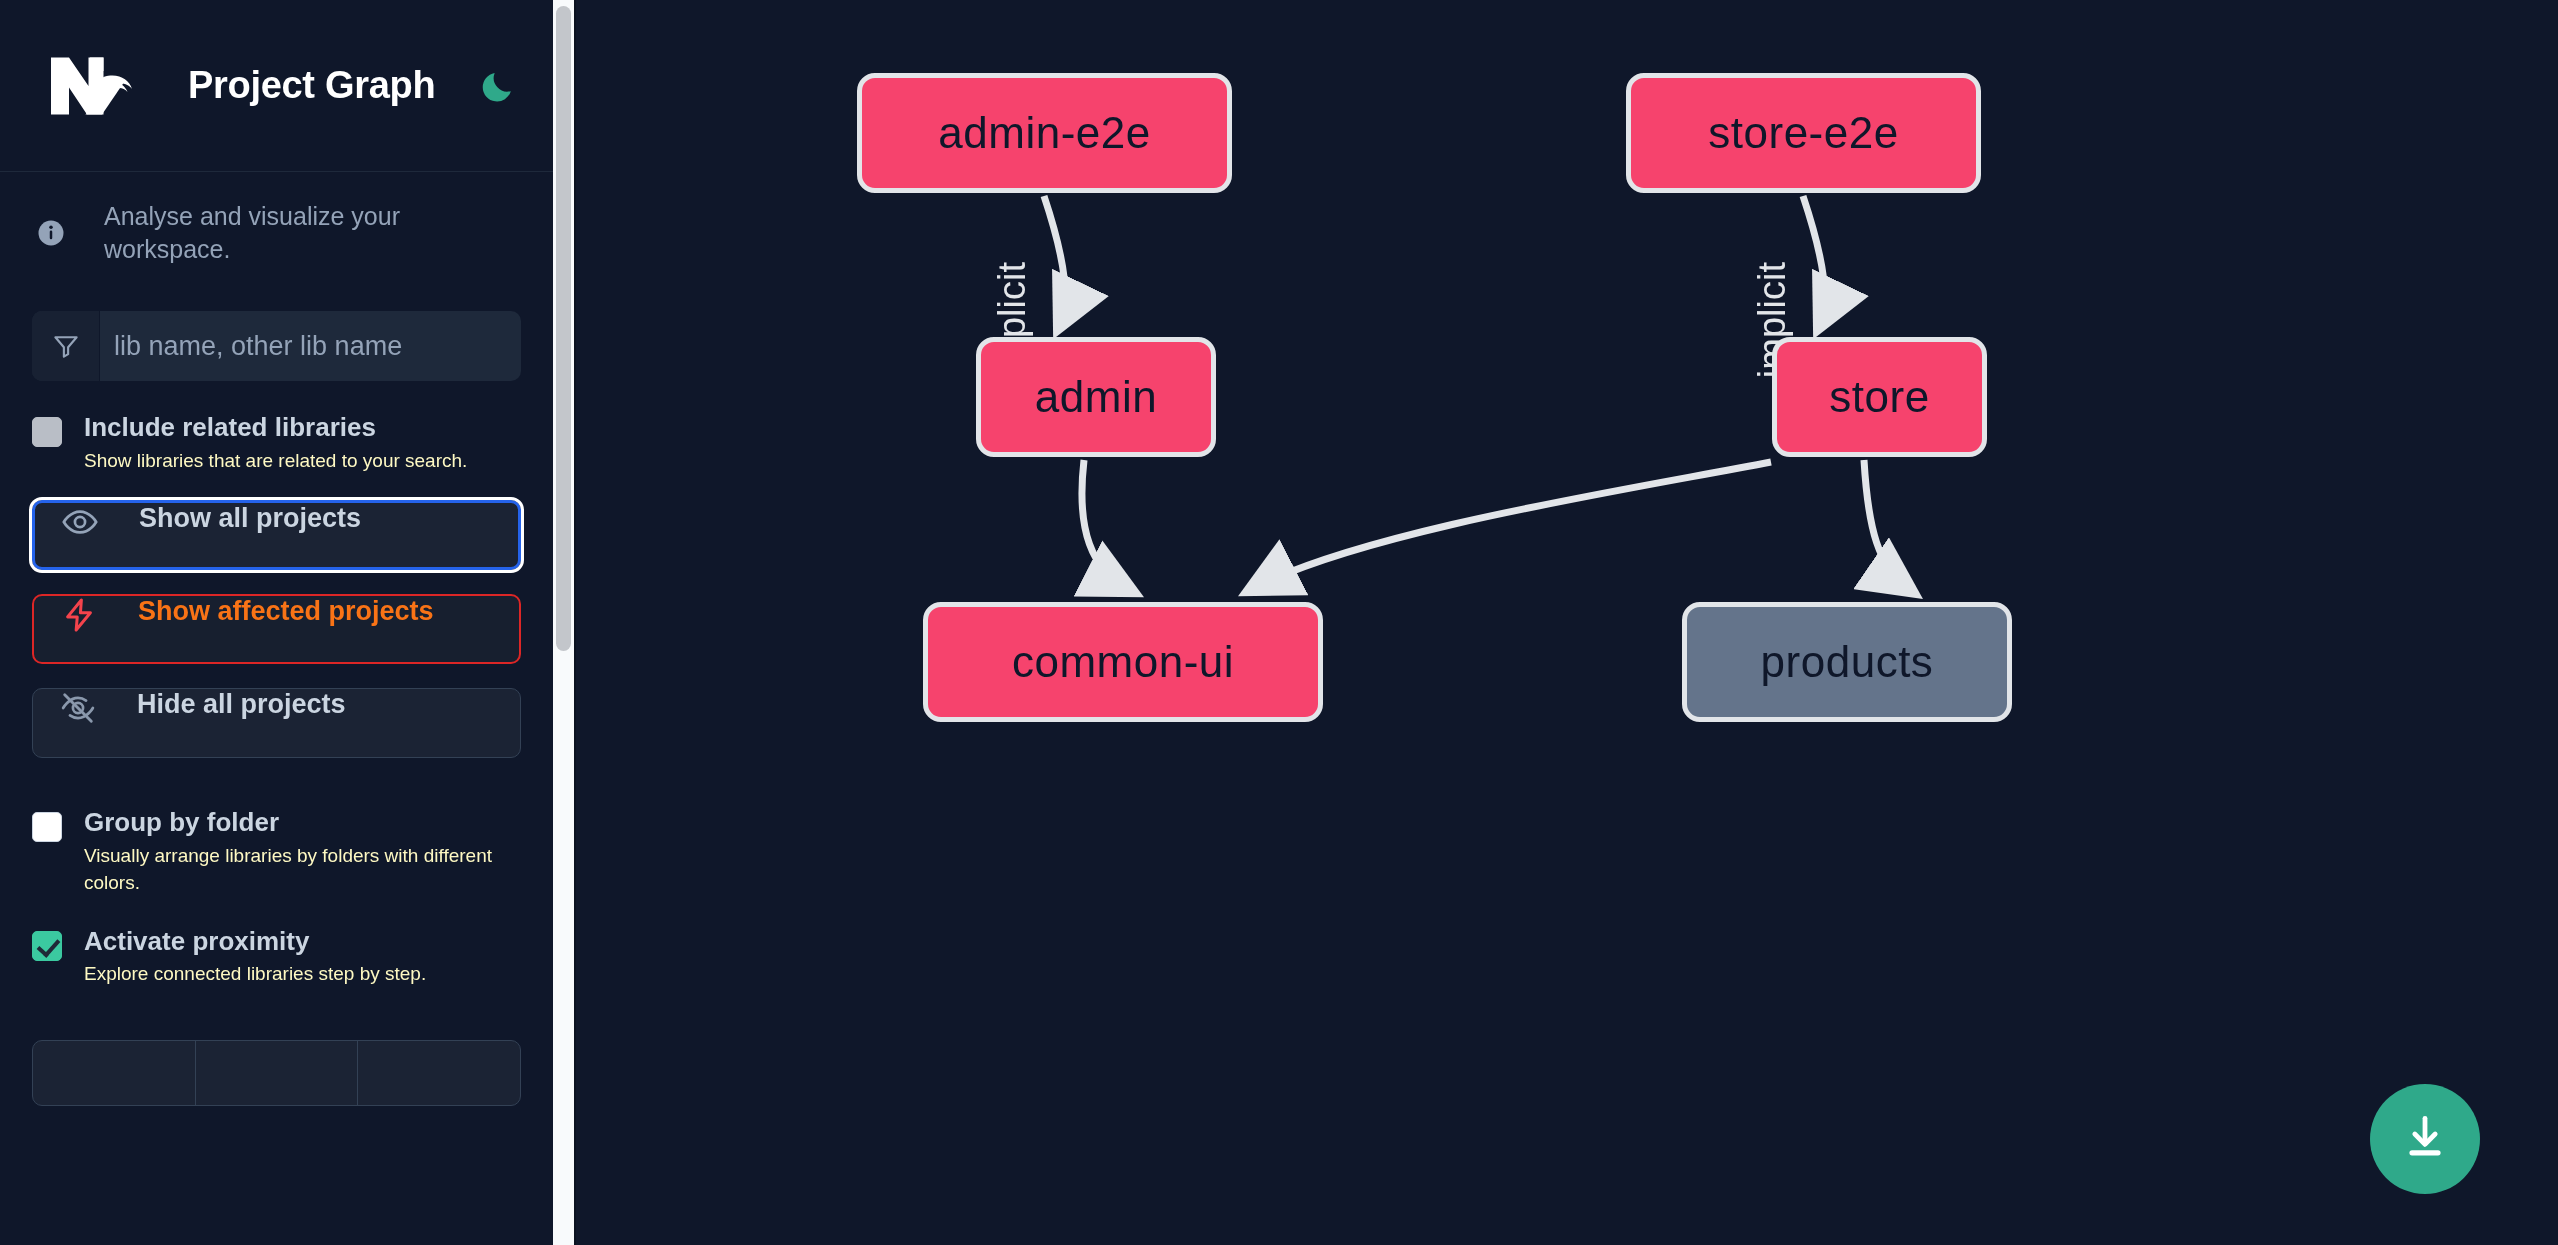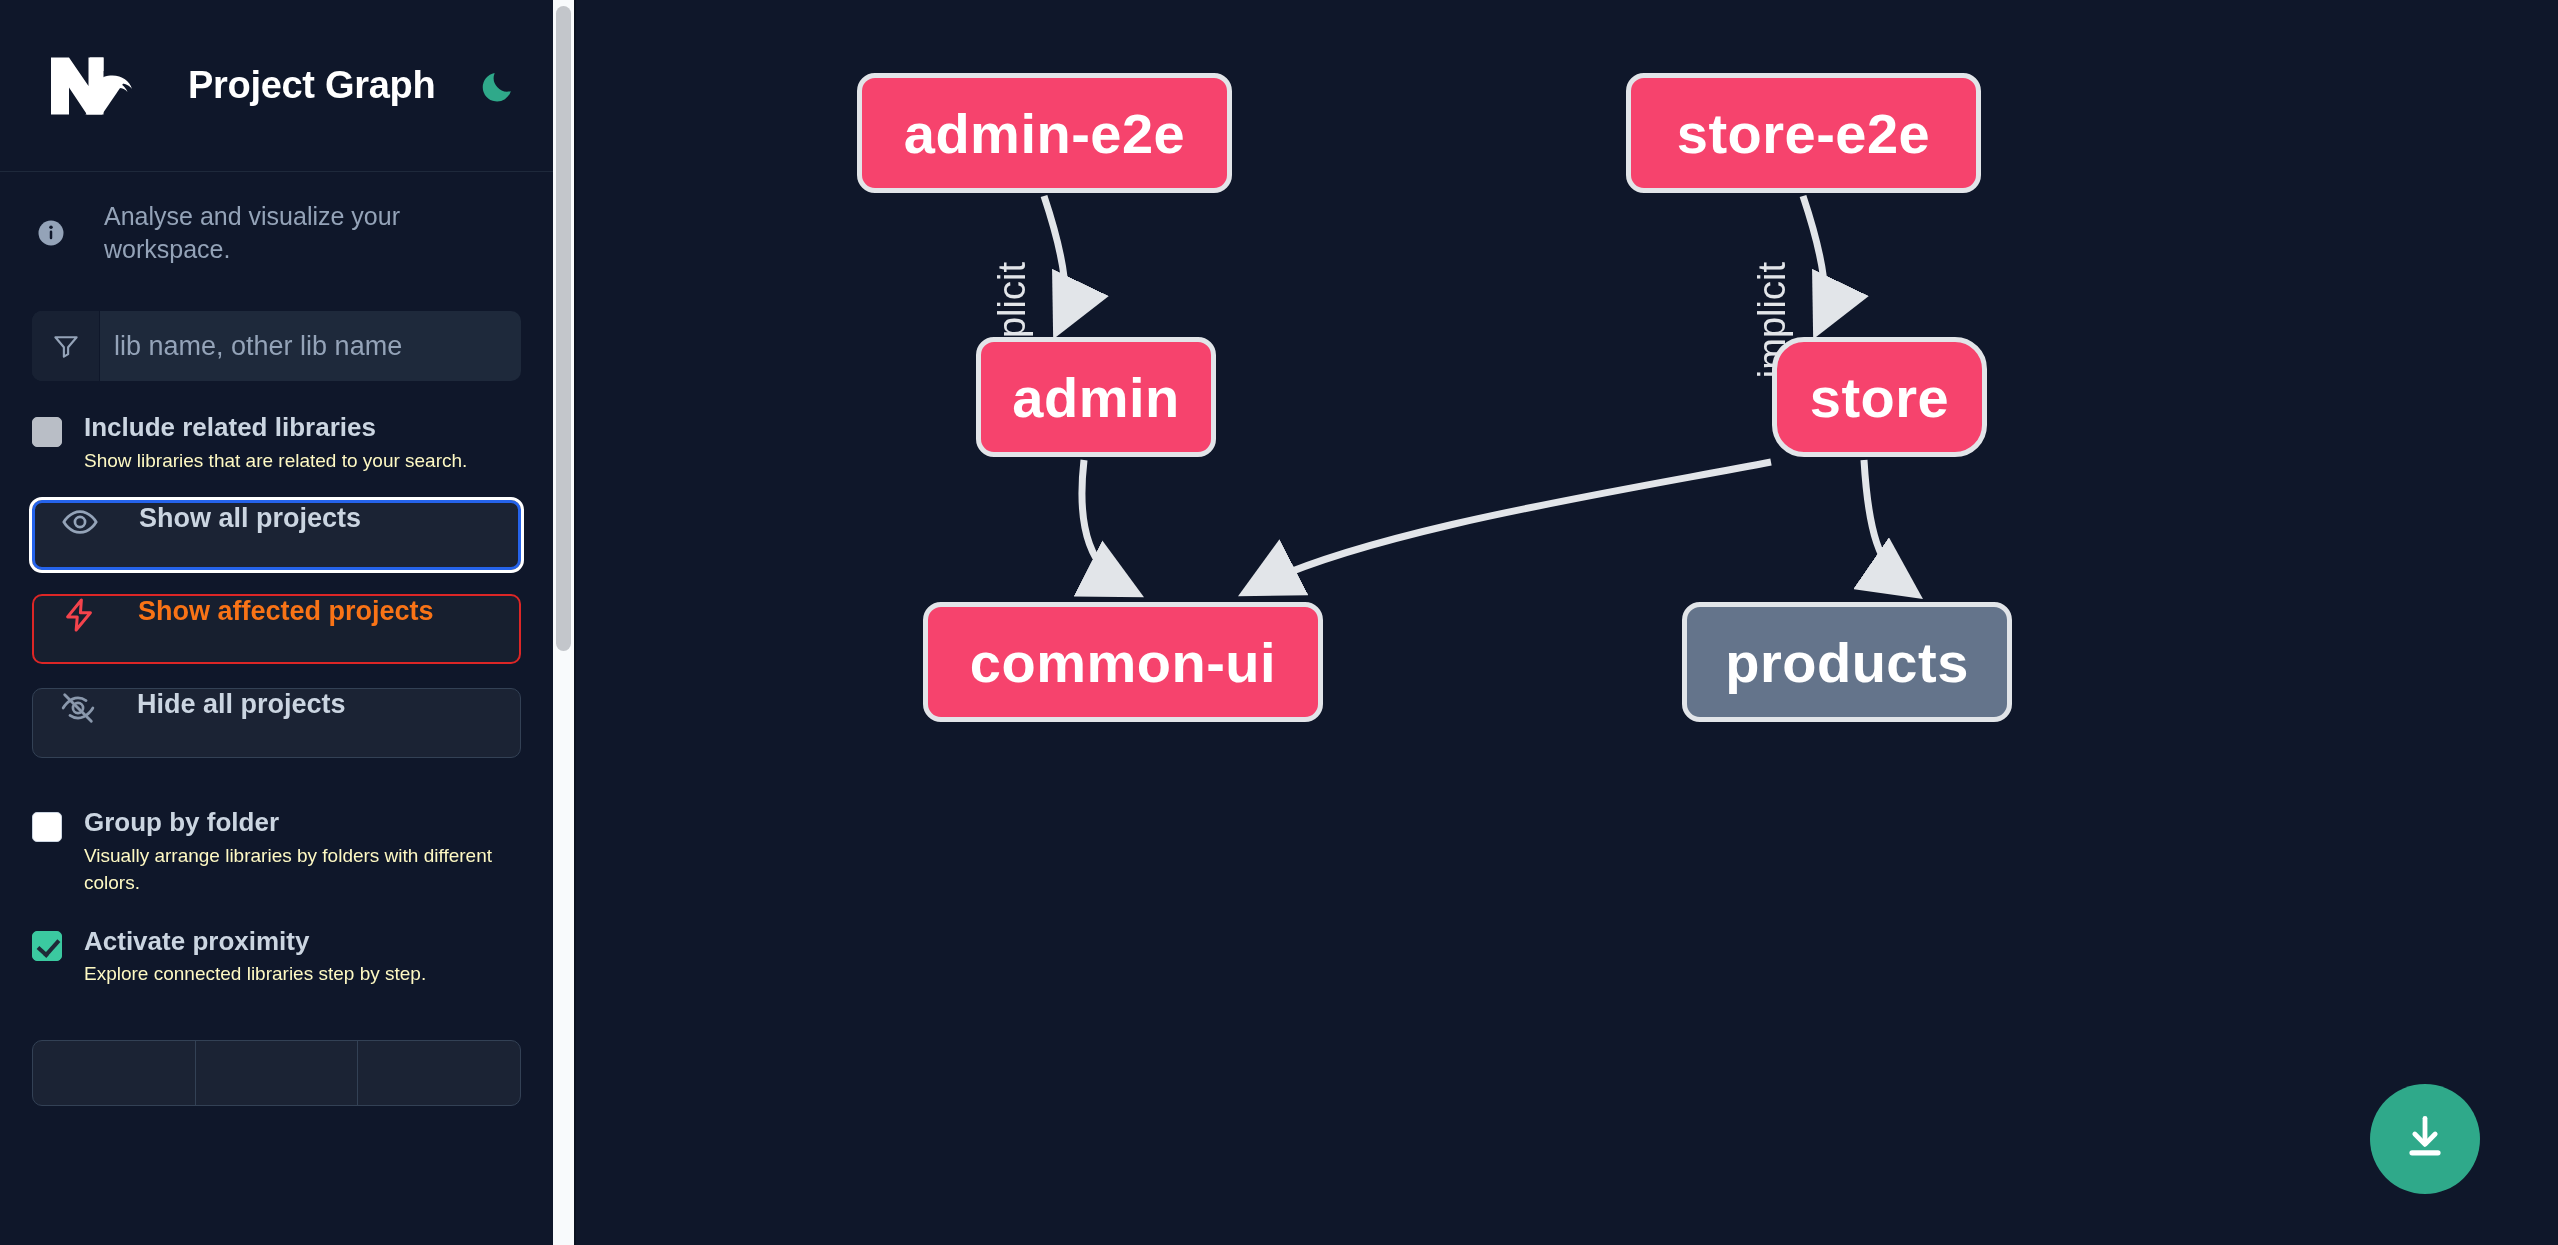--- a/index.html
+++ b/index.html
@@ -104,21 +104,21 @@
   }
   .sb-edge { position:absolute; left:574px; top:0; width:2px; height:1245px; background:#0B1220; }
 
   
   #graph { position:absolute; left:576px; top:0; width:1982px; height:1245px; overflow:hidden; }
   #graph-svg { position:absolute; left:0; top:0; width:1982px; height:1245px; }
 
   .node {
     position:absolute; display:flex; align-items:center; justify-content:center;
     border-radius:18px; border:5px solid #E2E5E9;
-    color:#ffffff; font-size:56px; font-weight:700;
+    color:#0f172a; font-size:44px; font-weight:400;
     letter-spacing:0.5px; cursor:pointer; white-space:nowrap;
     font-family:"Liberation Sans", sans-serif;
   }
 
   .fab {
     position:absolute; left:2370px; top:1084px; width:110px; height:110px;
     border-radius:50%; background:#2FA98A;
     display:flex; align-items:center; justify-content:center; cursor:pointer;
     border:0;
   }
@@ -259,21 +259,21 @@
 
       <path d="M1288,460 C1292,528 1302,568 1334,590" fill="none" stroke="#E2E5E9" stroke-width="7" marker-end="url(#ah)"></path>
 
       <text x="449" y="262" fill="#E2E5E9" font-size="38" font-family="Liberation Sans, sans-serif" transform="rotate(-90 449 262)" text-anchor="end">implicit</text>
       <text x="1209" y="262" fill="#E2E5E9" font-size="38" font-family="Liberation Sans, sans-serif" transform="rotate(-90 1209 262)" text-anchor="end">implicit</text>
     </svg>
 
     <div class="node" id="n0" style="left: 281px; top: 73px; width: 375px; height: 120px; background: rgb(246, 67, 109); border-color: rgb(226, 229, 233);">admin-e2e</div>
     <div class="node" id="n1" style="left: 1050px; top: 73px; width: 355px; height: 120px; background: rgb(246, 67, 109); border-color: rgb(226, 229, 233);">store-e2e</div>
     <div class="node" id="n2" style="left: 400px; top: 337px; width: 240px; height: 120px; background: rgb(246, 67, 109); border-color: rgb(226, 229, 233);">admin</div>
-    <div class="node" id="n3" style="left: 1196px; top: 337px; width: 215px; height: 120px; background: rgb(246, 67, 109); border-color: rgb(226, 229, 233); border-radius: 32px;">store</div>
+    <div class="node" id="n3" style="left: 1196px; top: 337px; width: 215px; height: 120px; background: rgb(246, 67, 109); border-color: rgb(226, 229, 233);">store</div>
     <div class="node" id="n4" style="left: 347px; top: 602px; width: 400px; height: 120px; background: rgb(246, 67, 109); border-color: rgb(226, 229, 233);">common-ui</div>
     <div class="node" id="n5" style="left: 1106px; top: 602px; width: 330px; height: 120px; background: rgb(100, 116, 139); border-color: rgb(226, 229, 233);">products</div>
 
   </div>
 
   <div class="fab">
     <span>
       <svg viewBox="0 0 24 24" width="52" height="52" xmlns="http://www.w3.org/2000/svg">
         <path d="M12 3.4v11.2" stroke="#ffffff" stroke-width="2.2" stroke-linecap="round" fill="none"></path>
         <path d="M7.3 10.6 12 15.4l4.7-4.8" stroke="#ffffff" stroke-width="2.2" stroke-linecap="round" stroke-linejoin="round" fill="none"></path>

